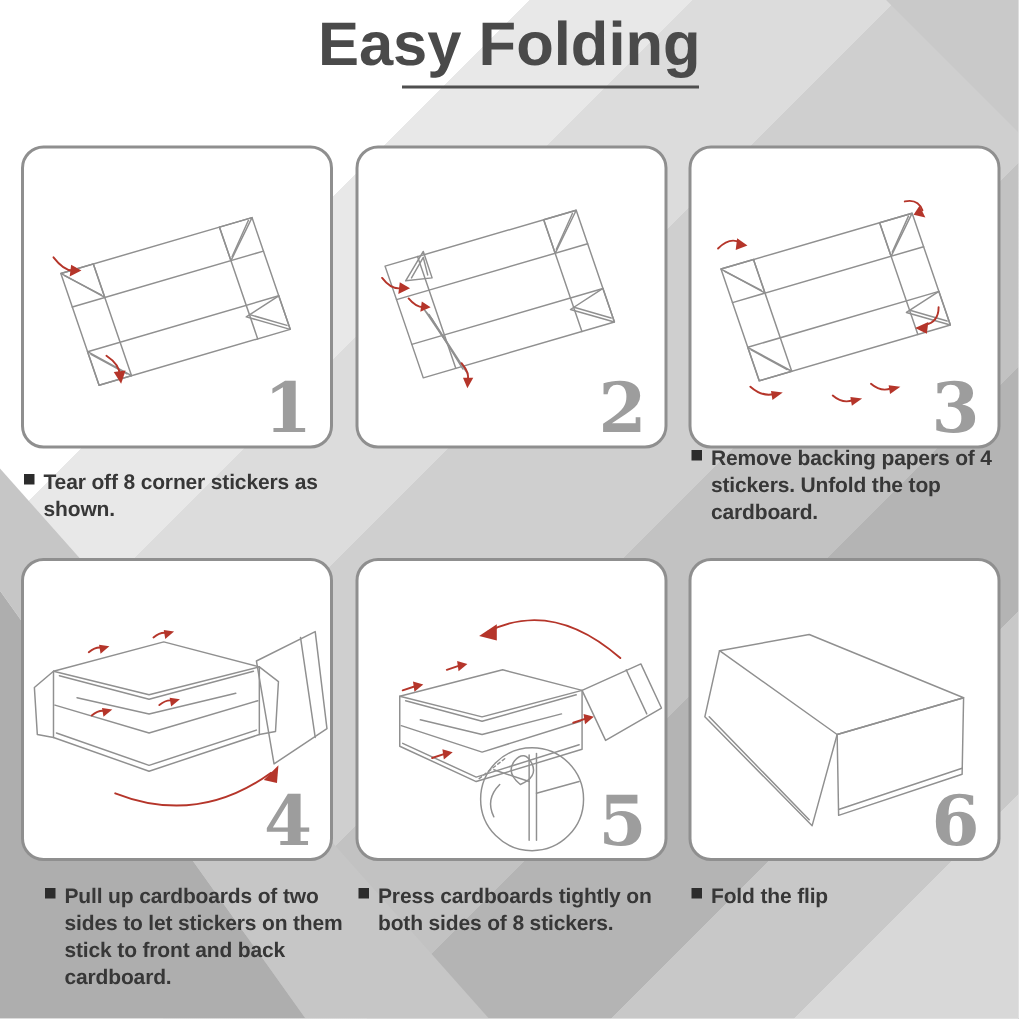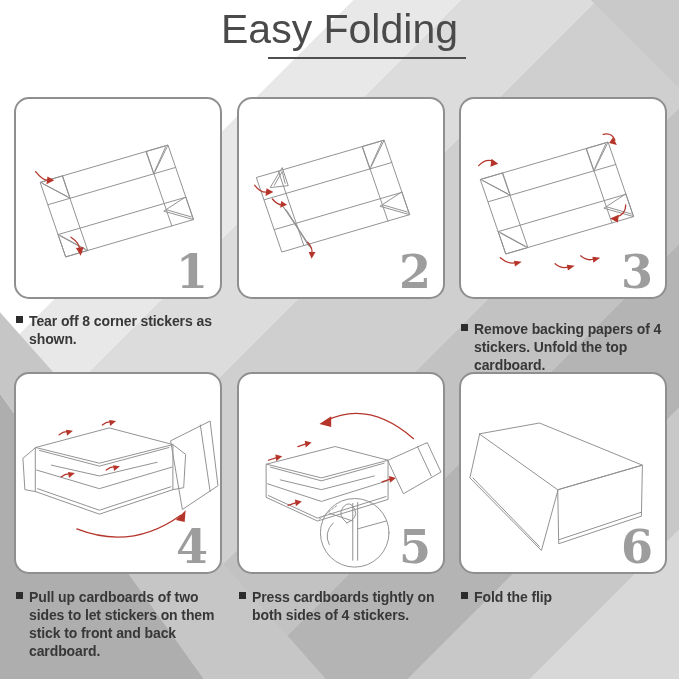--- a/index.html
+++ b/index.html
@@ -13,33 +13,33 @@
       #c2c2c2 58%, #c2c2c2 68%,
       #b4b4b4 68%, #b4b4b4 80%,
       #c8c8c8 80%, #c8c8c8 89%,
       #d8d8d8 89%);
   }
   .stripe{position:absolute;inset:0;pointer-events:none;}
   .stripe.bl{background:#aeaeae;clip-path:polygon(0% 58%,30% 100%,0% 100%);}
   .stripe.bl2{background:#c6c6c6;clip-path:polygon(0% 46%,48% 100%,30% 100%,0% 58%);}
   .stripe.tr{background:#c9c9c9;clip-path:polygon(87% 0%,100% 0%,100% 13%);}
   .title{position:absolute;top:5px;left:0;width:100%;text-align:center;
-    font-weight:400;font-size:41px;line-height:1.2;color:#4a4a4a;}
+    font-weight:700;font-size:41px;line-height:1.2;color:#4a4a4a;}
   .title-underline{position:absolute;left:268px;top:57px;width:198px;height:2px;background:#4f4f4f;}
   .panel{position:absolute;width:208px;height:202px;background:#ffffff;
     border:2px solid #8f8f8f;border-radius:15px;box-sizing:border-box;}
   .p1{left:14px;top:97px}.p2{left:237px;top:97px}.p3{left:459px;top:97px}
   .p4{left:14px;top:372px}.p5{left:237px;top:372px}.p6{left:459px;top:372px}
   .draw{position:absolute;left:0;top:0;width:204px;height:198px;}
   .num{position:absolute;right:12px;bottom:2px;
     font-family:"DejaVu Serif",serif;font-weight:700;font-size:46px;line-height:1;color:#9d9d9d;}
   .caption{position:absolute;width:216px;font-weight:700;font-size:14px;line-height:18px;
     color:#373737;letter-spacing:-0.1px;}
-  .c1{left:16px;top:312px}.c2{left:239px;top:312px}.c3{left:461px;top:320px}
-  .c4{left:16px;top:588px}.c5{left:239px;top:588px}.c6{left:461px;top:588px}
+  .c1{left:16px;top:312px}.c2{left:239px;top:312px}.c3{left:461px;top:296px}
+  .c4{left:30px;top:588px}.c5{left:239px;top:588px}.c6{left:461px;top:588px}
   .cap-inner{position:relative;padding-left:13px;}
   .bullet{position:absolute;left:0;top:4px;width:7px;height:7px;background:#2c2c2c;}
   .g{stroke:#909090;fill:none;stroke-width:1;stroke-linejoin:round;stroke-linecap:round;}
   .r{stroke:#b5352a;fill:none;stroke-width:1.3;stroke-linecap:round;}
   .rh{fill:#b5352a;stroke:none;}
 </style>
 </head>
 <body>
 
 <div id="stage">
@@ -240,19 +240,19 @@
   <div class="caption c1">
     <div class="cap-inner"><span class="bullet"></span><span>Tear off 8 corner stickers as shown.</span></div>
   </div>
   <div class="caption c3">
     <div class="cap-inner"><span class="bullet"></span><span>Remove backing papers of 4 stickers. Unfold the top cardboard.</span></div>
   </div>
   <div class="caption c4">
     <div class="cap-inner"><span class="bullet"></span><span>Pull up cardboards of two sides to let stickers on them stick to front and back cardboard.</span></div>
   </div>
   <div class="caption c5">
-    <div class="cap-inner"><span class="bullet"></span><span>Press cardboards tightly on both sides of 4 stickers.</span></div>
+    <div class="cap-inner"><span class="bullet"></span><span>Press cardboards tightly on both sides of 8 stickers.</span></div>
   </div>
   <div class="caption c6">
     <div class="cap-inner"><span class="bullet"></span><span>Fold the flip</span></div>
   </div>
 
 </div>
 
 </body></html>

